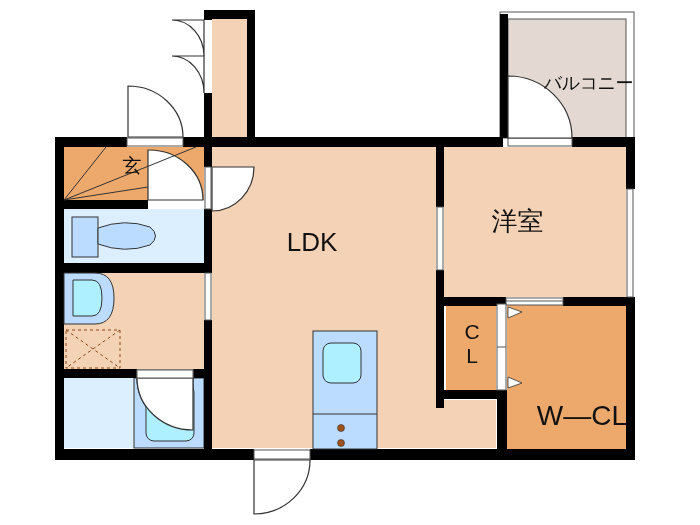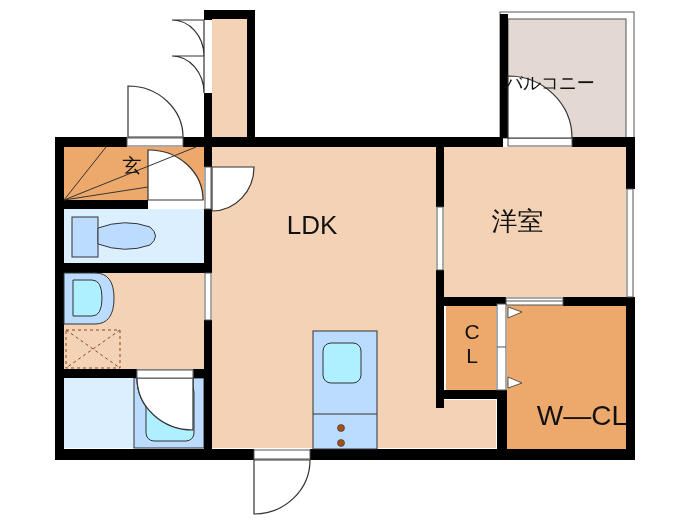--- a/index.html
+++ b/index.html
@@ -1,21 +1,21 @@
 <!DOCTYPE html>
 <html><head>
 <meta charset="utf-8">
 <style>
   html,body{margin:0;padding:0;background:#ffffff;}
   body{width:700px;height:525px;overflow:hidden;position:relative;font-family:"Liberation Sans","DejaVu Sans",sans-serif;}
   #plan{position:absolute;left:0;top:0;width:700px;height:525px;}
   .lbl{position:absolute;color:#111;text-align:center;line-height:1.05;white-space:nowrap;}
-  .lbl-ldk{left:262px;top:212px;width:100px;font-size:26px;}
+  .lbl-ldk{left:262px;top:229px;width:100px;font-size:26px;}
   .lbl-yoshitsu{left:460px;top:196px;width:115px;font-size:26px;margin-top:12px;}
-  .lbl-balcony{left:505px;top:74px;width:128px;font-size:18px;text-align:left;letter-spacing:-0.5px;}
+  .lbl-balcony{left:505px;top:74px;width:128px;font-size:18px;text-align:right;letter-spacing:-0.5px;}
   .lbl-genkan{left:118px;top:156px;width:28px;font-size:19px;font-family:"DejaVu Sans",sans-serif;}
   .lbl-cl{left:458px;top:320px;width:28px;font-size:21px;line-height:1.15;}
   .lbl-wcl{left:507px;top:401px;width:120px;font-size:28px;text-align:right;}
   .lbl span{display:block;}
 </style>
 </head>
 <body>
 
 <div id="plan">
 <svg width="700" height="525" viewBox="0 0 700 525" xmlns="http://www.w3.org/2000/svg">

